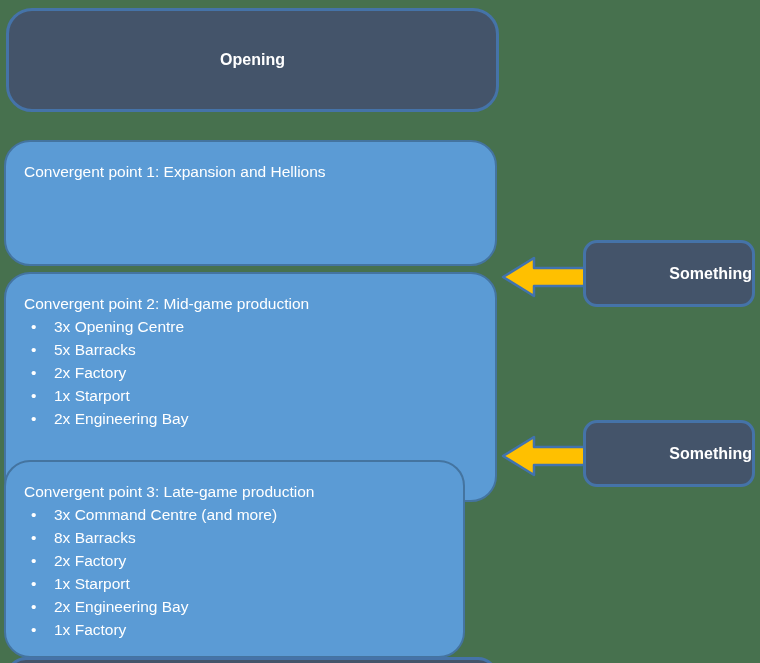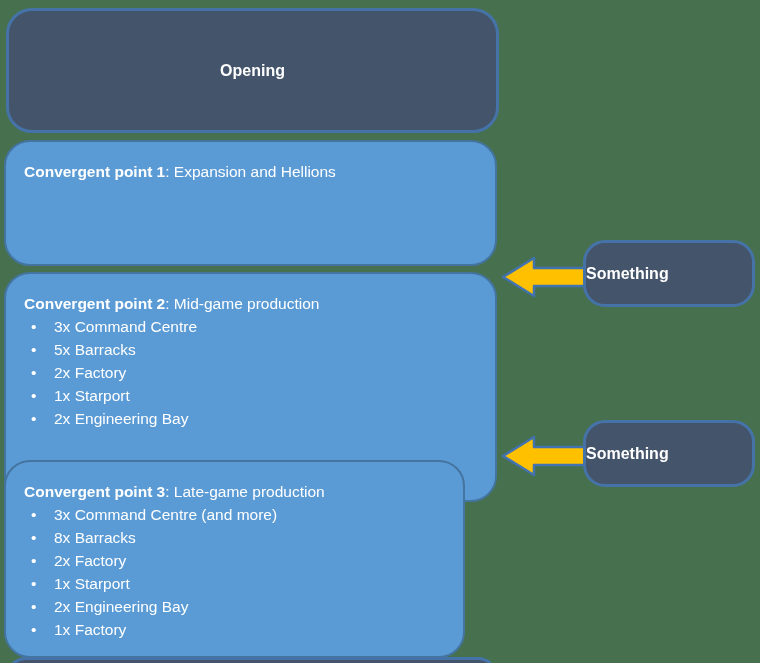--- a/index.html
+++ b/index.html
@@ -5,35 +5,35 @@
   html,body{margin:0;padding:0;background:#333;}
   #canvas{
     position:relative;width:760px;height:663px;overflow:hidden;
     background:var(--page_bg);
     font-family:"Liberation Sans", sans-serif;
     color:var(--text);
   }
   .stage{position:absolute;box-sizing:border-box;border-radius:26px;}
   .dark{background:var(--dark_fill);border:3px solid var(--dark_border);}
   .blue{background:var(--blue_fill);border:2px solid var(--blue_border);}
-  #opening{left:6px;top:8px;width:493px;height:125px;
+  #opening{left:6px;top:8px;width:493px;height:104px;
     display:flex;align-items:center;justify-content:center;}
   #opening .stage-label{font-weight:bold;font-size:16px;}
   #p1{left:4px;top:140px;width:493px;height:126px;}
   #p2{left:4px;top:272px;width:493px;height:230px;}
   #p3{left:4px;top:460px;width:461px;height:198px;}
   #next-stage{left:6px;top:657px;width:492px;height:40px;}
   .content{padding:18px 14px 0 18px;font-size:15.5px;line-height:23px;}
-  .title .b{font-weight:bold;}
+  .title .b{font-weight:normal;}
   ul.bullets{margin:0;padding:0;list-style:none;}
   ul.bullets li{position:relative;padding-left:30px;}
   ul.bullets li::before{content:"\2022";position:absolute;left:7px;top:0;}
   .callout{position:absolute;left:583px;width:172px;height:67px;box-sizing:border-box;
-    background:var(--dark_fill);border:3px solid var(--dark_border);border-radius:22px;
-    display:flex;align-items:center;justify-content:flex-start;}
+    background:var(--dark_fill);border:3px solid var(--dark_border);border-radius:14px;
+    display:flex;align-items:center;justify-content:flex-end;}
   #c1{top:240px;}
   #c2{top:420px;}
   .callout .stage-label{font-weight:bold;font-size:16px;}
   svg.overlay{position:absolute;left:0;top:0;width:760px;height:663px;pointer-events:none;}
   .arrow{fill:var(--arrow_fill);stroke:var(--arrow_stroke);stroke-width:2.5;stroke-linejoin:round;}
 </style>
 </head>
 <body>
 
 <div id="canvas">
@@ -45,21 +45,21 @@
   <section id="p1" class="stage blue">
     <div class="content">
       <div class="title"><span class="b">Convergent point 1</span><span>: Expansion and Hellions</span></div>
     </div>
   </section>
 
   <section id="p2" class="stage blue">
     <div class="content">
       <div class="title"><span class="b">Convergent point 2</span><span>: Mid-game production</span></div>
       <ul class="bullets">
-        <li>3x Command Centre</li>
+        <li>3x Opening Centre</li>
         <li>5x Barracks</li>
         <li>2x Factory</li>
         <li>1x Starport</li>
         <li>2x Engineering Bay</li>
       </ul>
     </div>
   </section>
 
   <section id="p3" class="stage blue">
     <div class="content">

